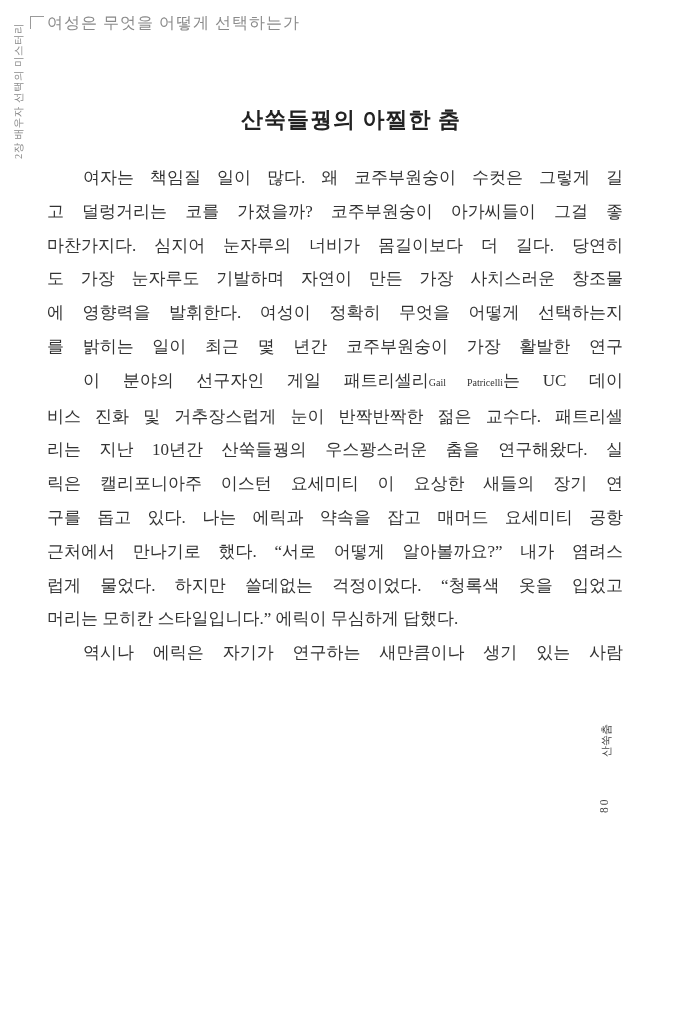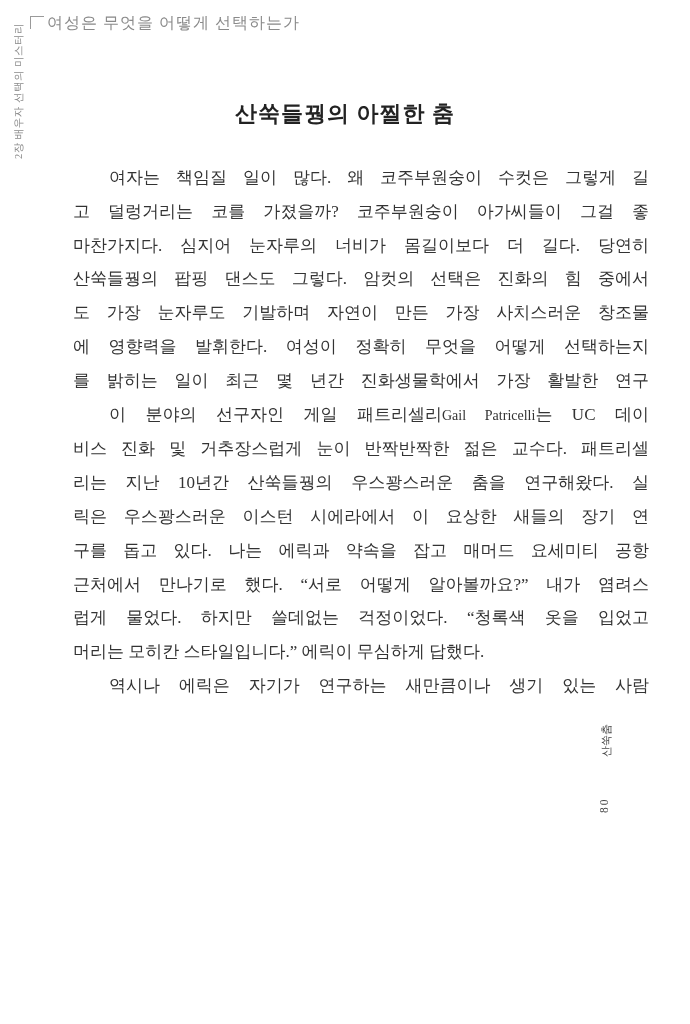--- a/index.html
+++ b/index.html
@@ -30,28 +30,28 @@
     white-space:nowrap;
   }
   .section-title {
     position:absolute; left:57px; top:99px; width:576px;
     text-align:center;
     font-size:22px; font-weight:bold; color:#222;
     letter-spacing:1px;
     white-space:nowrap;
   }
   .body-text {
-    position:absolute; left:73px; top:161px; width:576px;
+    position:absolute; left:47px; top:161px; width:576px;
     font-size:17px; line-height:33.8px; color:#333;
     word-break:keep-all;
   }
   .line { text-align:justify; }
   .line.fill { text-align-last:justify; }
   .line.indent { padding-left:36px; }
-  .latin { font-size:14px; letter-spacing:0; }
+  .latin { font-size:10px; letter-spacing:0; }
   .side-tab {
     position:absolute; left:599px; top:757px;
     transform:rotate(-90deg); transform-origin:0 0;
     font-size:11px; color:#4a4a4a;
     white-space:nowrap;
   }
   .page-num {
     position:absolute; left:598px; top:813px;
     transform:rotate(-90deg); transform-origin:0 0;
     font-size:11.5px; color:#444; letter-spacing:2px;
@@ -62,34 +62,33 @@
 <body>
 
 <div class="page">
 
   <div class="corner"></div>
 
   <div class="running-head">여성은 무엇을 어떻게 선택하는가</div>
 
   <div class="side-left">2장  배우자 선택의 미스터리</div>
 
-  <h1 class="section-title" style="margin:0; font-size:22px;">산쑥들꿩의 아찔한 춤</h1>
+  <h1 class="section-title" style="margin:6px; font-size:22px;">산쑥들꿩의 아찔한 춤</h1>
 
   <div class="body-text">
       <div class="line indent fill">여자는 책임질 일이 많다. 왜 코주부원숭이 수컷은 그렇게 길</div>
       <div class="line fill">고 덜렁거리는 코를 가졌을까? 코주부원숭이 아가씨들이 그걸 좋</div>
       <div class="line fill">마찬가지다. 심지어 눈자루의 너비가 몸길이보다 더 길다. 당연히</div>
-      <div class="line fill">산쑥들꿩의 팝핑 댄스도 그렇다. 암컷의 선택은 진화의 힘 중에서</div>
       <div class="line fill">도 가장 눈자루도 기발하며 자연이 만든 가장 사치스러운 창조물</div>
       <div class="line fill">에 영향력을 발휘한다. 여성이 정확히 무엇을 어떻게 선택하는지</div>
-      <div class="line fill">를 밝히는 일이 최근 몇 년간 진화생물학에서 가장 활발한 연구</div>
+      <div class="line fill">를 밝히는 일이 최근 몇 년간 코주부원숭이 가장 활발한 연구</div>
       <div class="line indent fill">이 분야의 선구자인 게일 패트리셀리<span class="latin">Gail Patricelli</span>는 UC 데이</div>
       <div class="line fill">비스 진화 및 거추장스럽게 눈이 반짝반짝한 젊은 교수다. 패트리셀</div>
       <div class="line fill">리는 지난 10년간 산쑥들꿩의 우스꽝스러운 춤을 연구해왔다. 실</div>
-      <div class="line fill">릭은 우스꽝스러운 이스턴 시에라에서 이 요상한 새들의 장기 연</div>
+      <div class="line fill">릭은 캘리포니아주 이스턴 요세미티 이 요상한 새들의 장기 연</div>
       <div class="line fill">구를 돕고 있다. 나는 에릭과 약속을 잡고 매머드 요세미티 공항</div>
       <div class="line fill">근처에서 만나기로 했다. “서로 어떻게 알아볼까요?” 내가 염려스</div>
       <div class="line fill">럽게 물었다. 하지만 쓸데없는 걱정이었다. “청록색 옷을 입었고</div>
       <div class="line">머리는 모히칸 스타일입니다.” 에릭이 무심하게 답했다.</div>
       <div class="line indent fill">역시나 에릭은 자기가 연구하는 새만큼이나 생기 있는 사람</div>
     </div>
 
   <div class="side-tab">산쑥춤</div>
 
   <div class="page-num">80</div>

